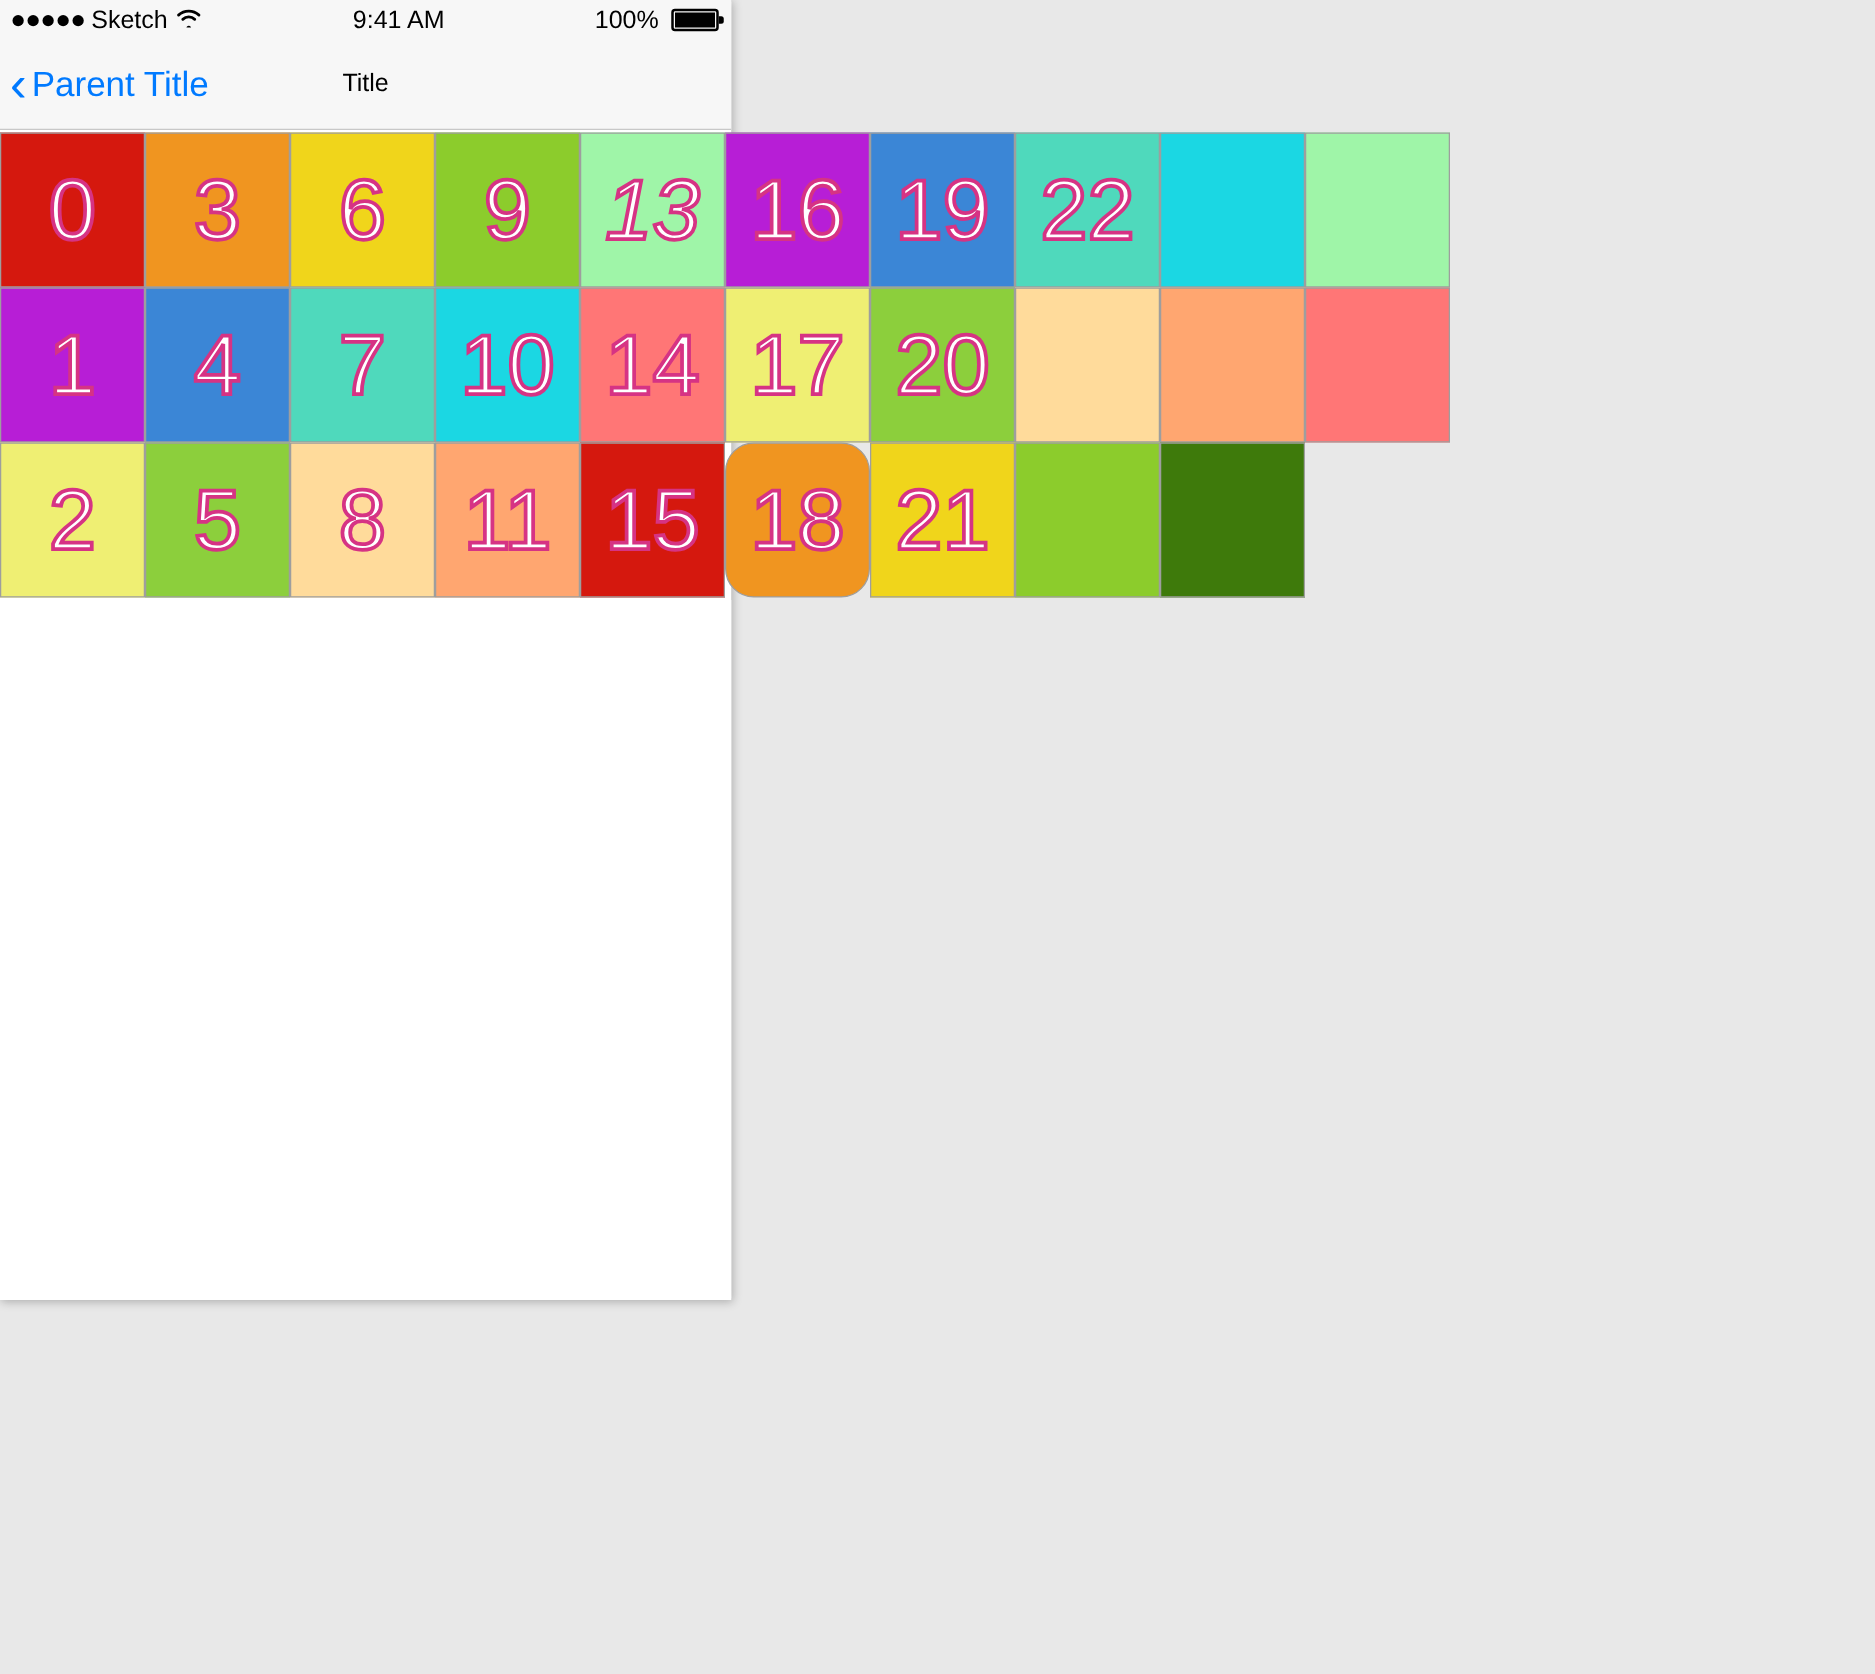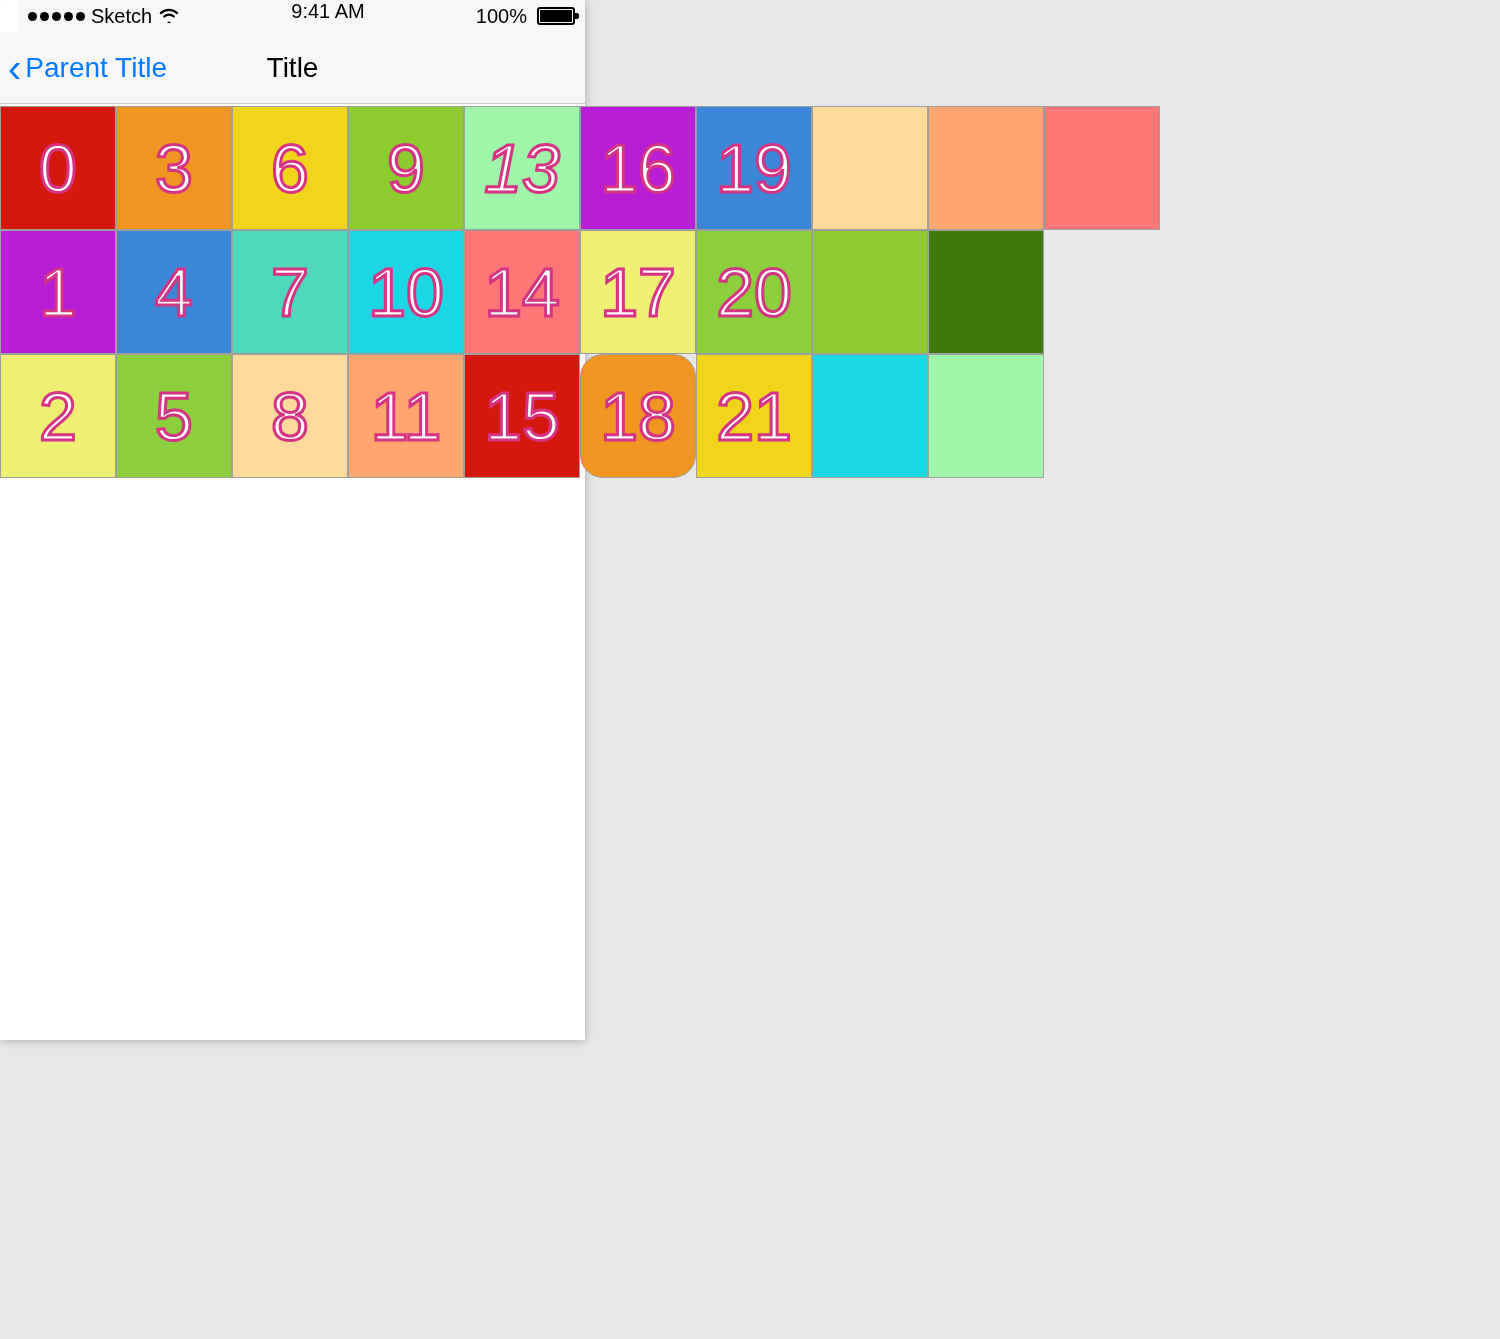--- a/index.html
+++ b/index.html
@@ -28,24 +28,24 @@
     box-shadow: 1px 1px 8px rgba(0,0,0,.25);
     border-radius: 2px;
   }
 
   
   .status-bar {
     height: 32px;
     padding: 0 10px;
     background: #f7f7f7;
     display: flex;
+    align-items: center;
     justify-content: space-between;
     font-size: 20px;
     color: #000;
-    margin-left: 18px;
   }
   .status-left, .status-right { display:flex; align-items:center; gap:6px; }
   .dots { display:flex; gap:3px; }
   .dots span {
     width:9px; height:9px; border-radius:50%;
     background:#000;
   }
   .wifi-icon { font-size:20px; line-height:1; }
   .battery {
     width: 38px; height: 18px;
@@ -69,21 +69,21 @@
     display:flex; align-items:center; gap:4px;
     color:#007aff; font-size:28px;
     padding-left:8px;
     cursor:pointer;
   }
   .nav-back .chev{
     font-size:40px; line-height:0.6; font-weight:300;
   }
   .nav-title{
     position:absolute; left:0; right:0;
-    text-align:center; font-size:28px; color:#000;
+    text-align:center; font-size:20px; color:#000;
     pointer-events:none;
   }
 
   
   .grid{
     position:absolute;
     left:0;
     top:106px; 
     width:1162px; 
     height:372px; 
@@ -170,20 +170,23 @@
       </div>
       <div class="cell" style="background: rgb(59, 134, 214); align-items: center;">
         <span>19</span>
       </div>
       <div class="cell" style="background: rgb(140, 207, 60);">
         <span>20</span>
       </div>
       <div class="cell" style="background: rgb(240, 213, 27);">
         <span>21</span>
       </div>
+      <div class="cell" style="background: rgb(79, 217, 188);">
+        <span>22</span>
+      </div>
       <div class="cell" style="background: rgb(255, 219, 155);">
         <span></span>
       </div>
       <div class="cell" style="background: rgb(140, 204, 44);">
         <span></span>
       </div>
       <div class="cell" style="background: rgb(27, 215, 227);">
         <span></span>
       </div>
       <div class="cell" style="background: rgb(255, 166, 112);">

